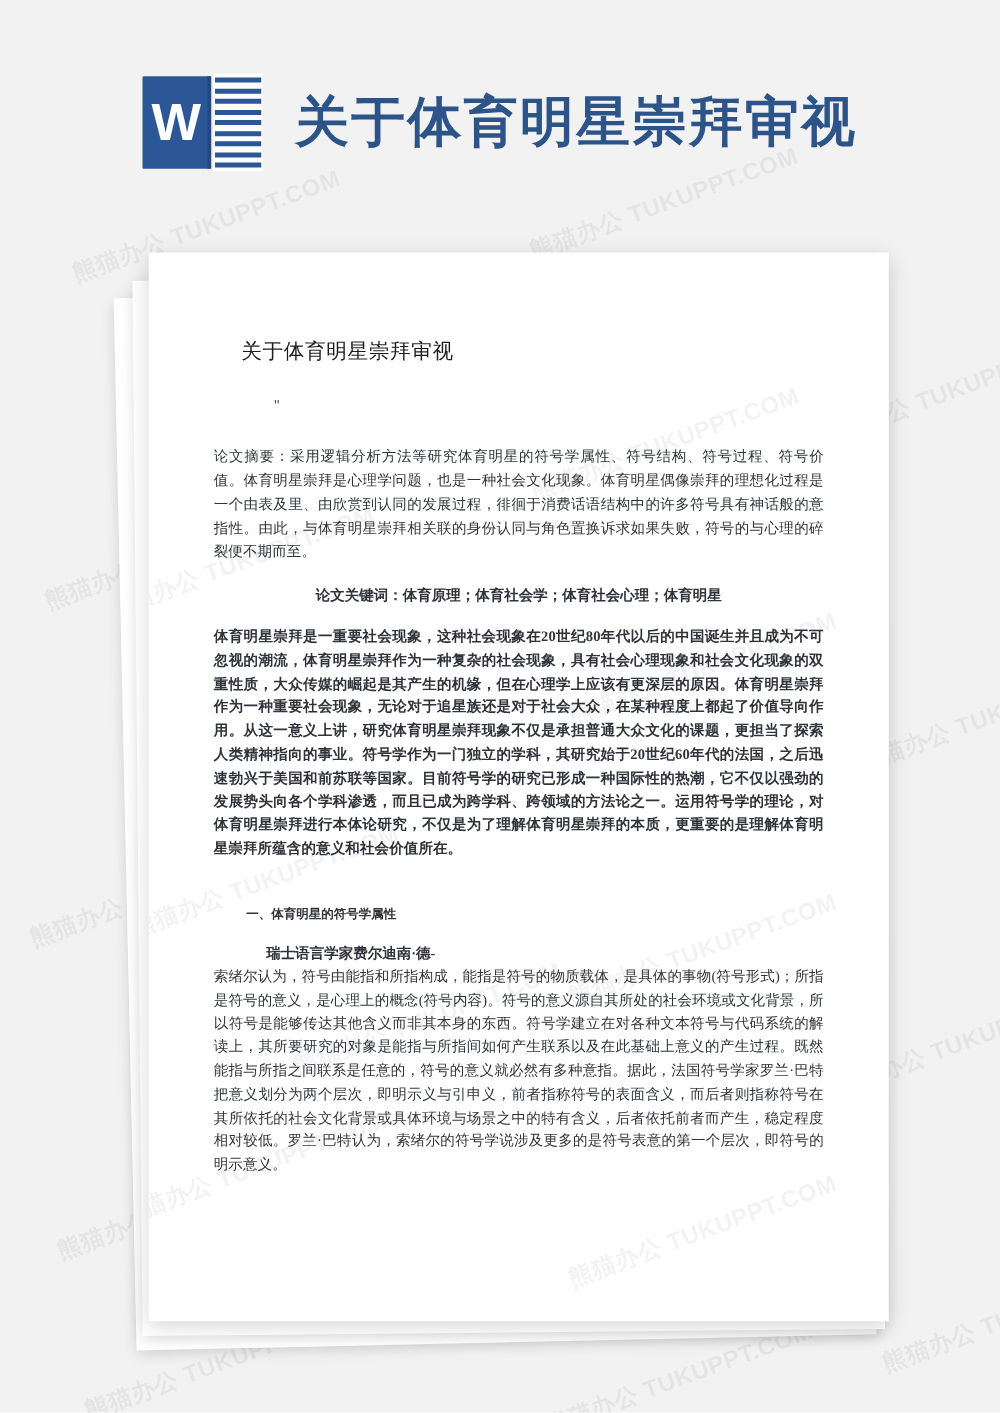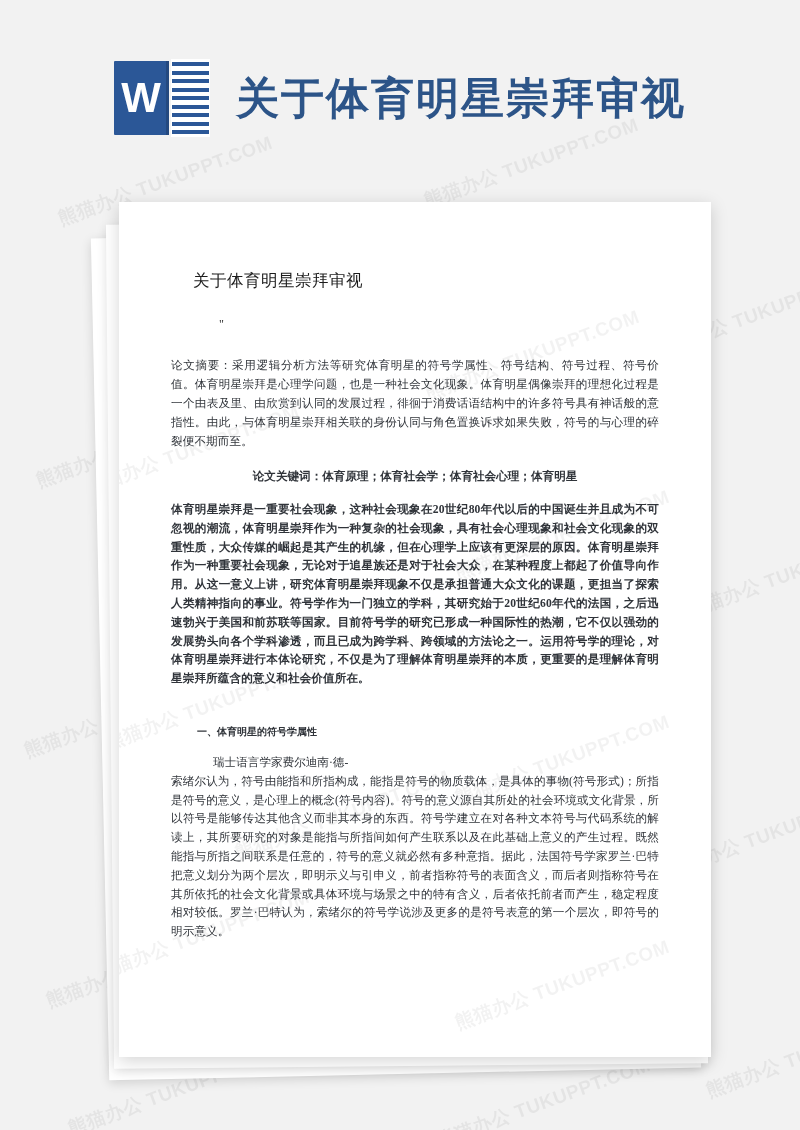--- a/index.html
+++ b/index.html
@@ -217,21 +217,21 @@
     line-height: 1.62;
     color: #30343a;
     font-weight: bold;
   }
   #sub-lead-line {
     margin-top: 14px;
     margin-left: 42px;
     font-size: 11.6px;
     line-height: 1.62;
     color: #30343a;
-    font-weight: normal;
+    font-weight: bold;
   }
   #body-para-2 {
     margin-top: 0px;
     font-weight: normal;
   }
 
   
   #sheet-watermarks {
     position: absolute;
     inset: 0;

